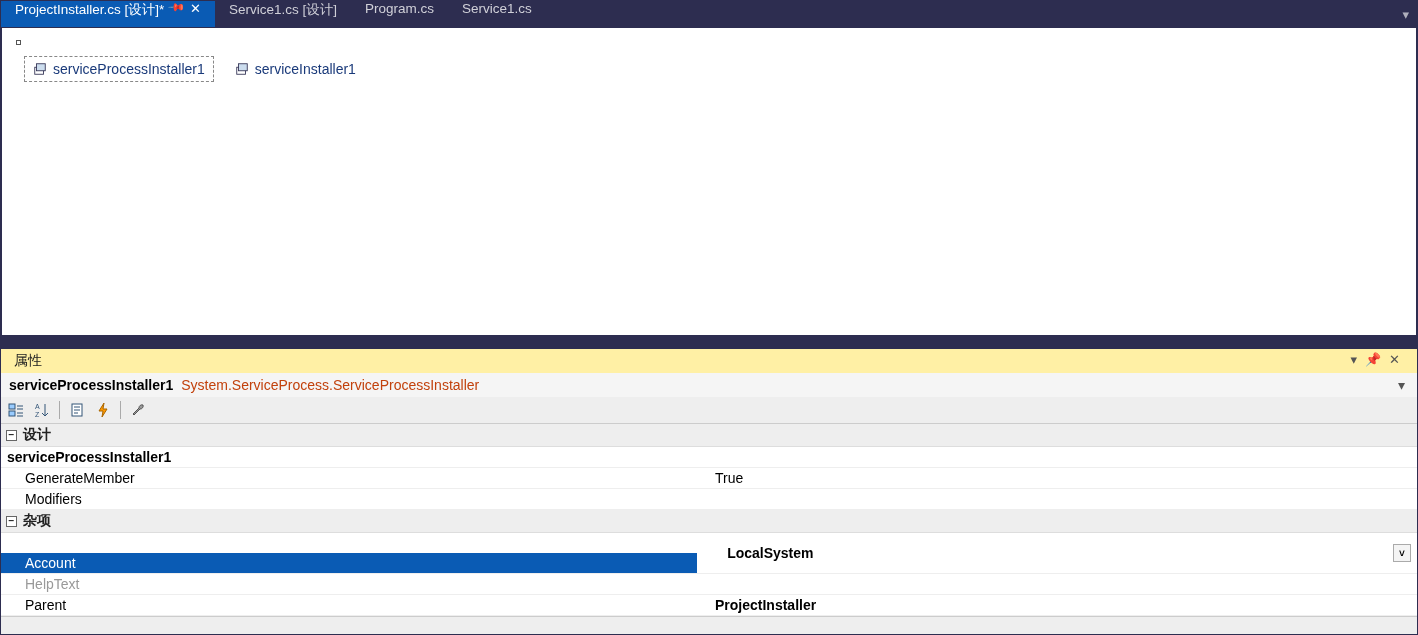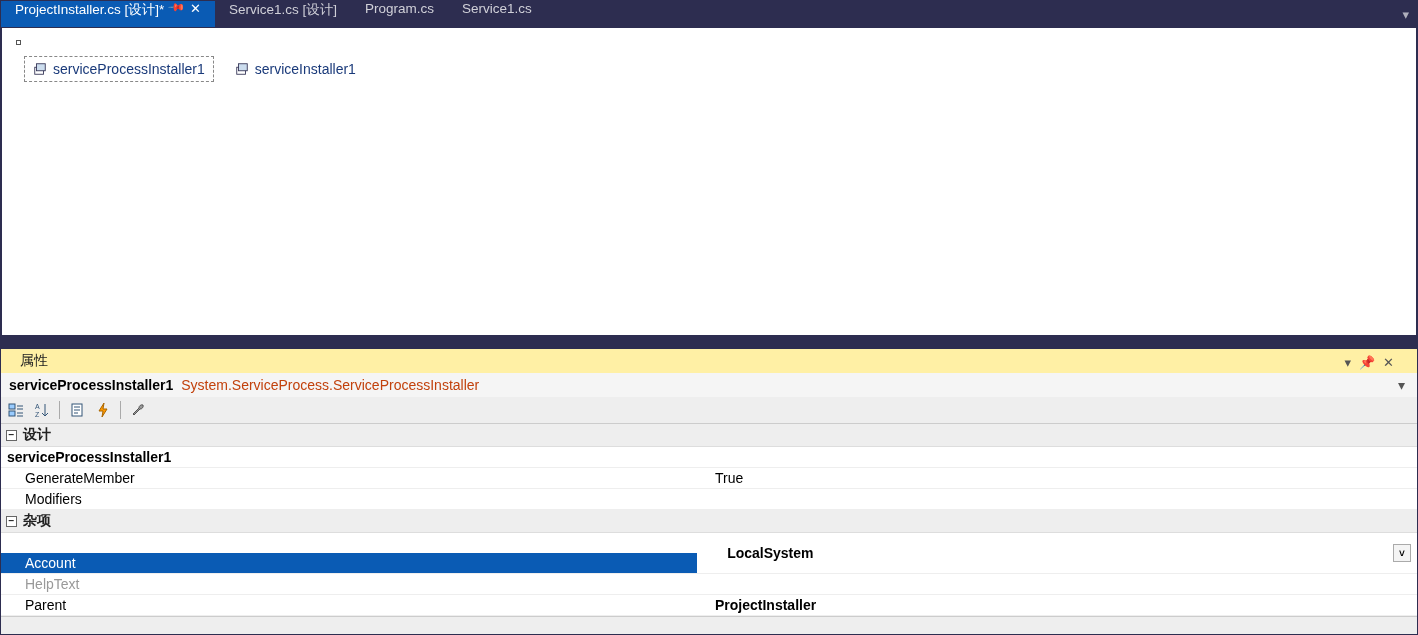--- a/index.html
+++ b/index.html
@@ -28,22 +28,22 @@
   }
   .component.selected { border: 1px dashed #888; }
   .comp-icon { width: 14px; height: 14px; }
 
   
   .splitter { height: 12px; background: #2d2d50; cursor: row-resize; }
 
   
   .prop-panel { display: flex; flex-direction: column; border-top: 1px solid #2d2d50; }
   .prop-title {
-    background: #fff0a5; color: #222; padding: 3px 19px; font-size: 14px;
-    display: flex; align-items: flex-end;
+    background: #fff0a5; color: #222; padding: 3px 13px; font-size: 14px;
+    display: flex; align-items: flex-start;
   }
   .prop-title .spacer { flex: 1; }
   .prop-title .win-btn { padding: 0 4px; color: #555; font-size: 13px; cursor: pointer; }
   .prop-object {
     background: #f5f5f5; padding: 4px 8px; font-size: 14px; display: flex; gap: 8px; align-items: baseline;
   }
   .prop-object .objname { font-weight: 700; color: #000; }
   .prop-object .objtype { color: #c2410c; }
   .prop-object .dd { margin-left: auto; color: #555; cursor: pointer; padding: 0 4px; }
 

